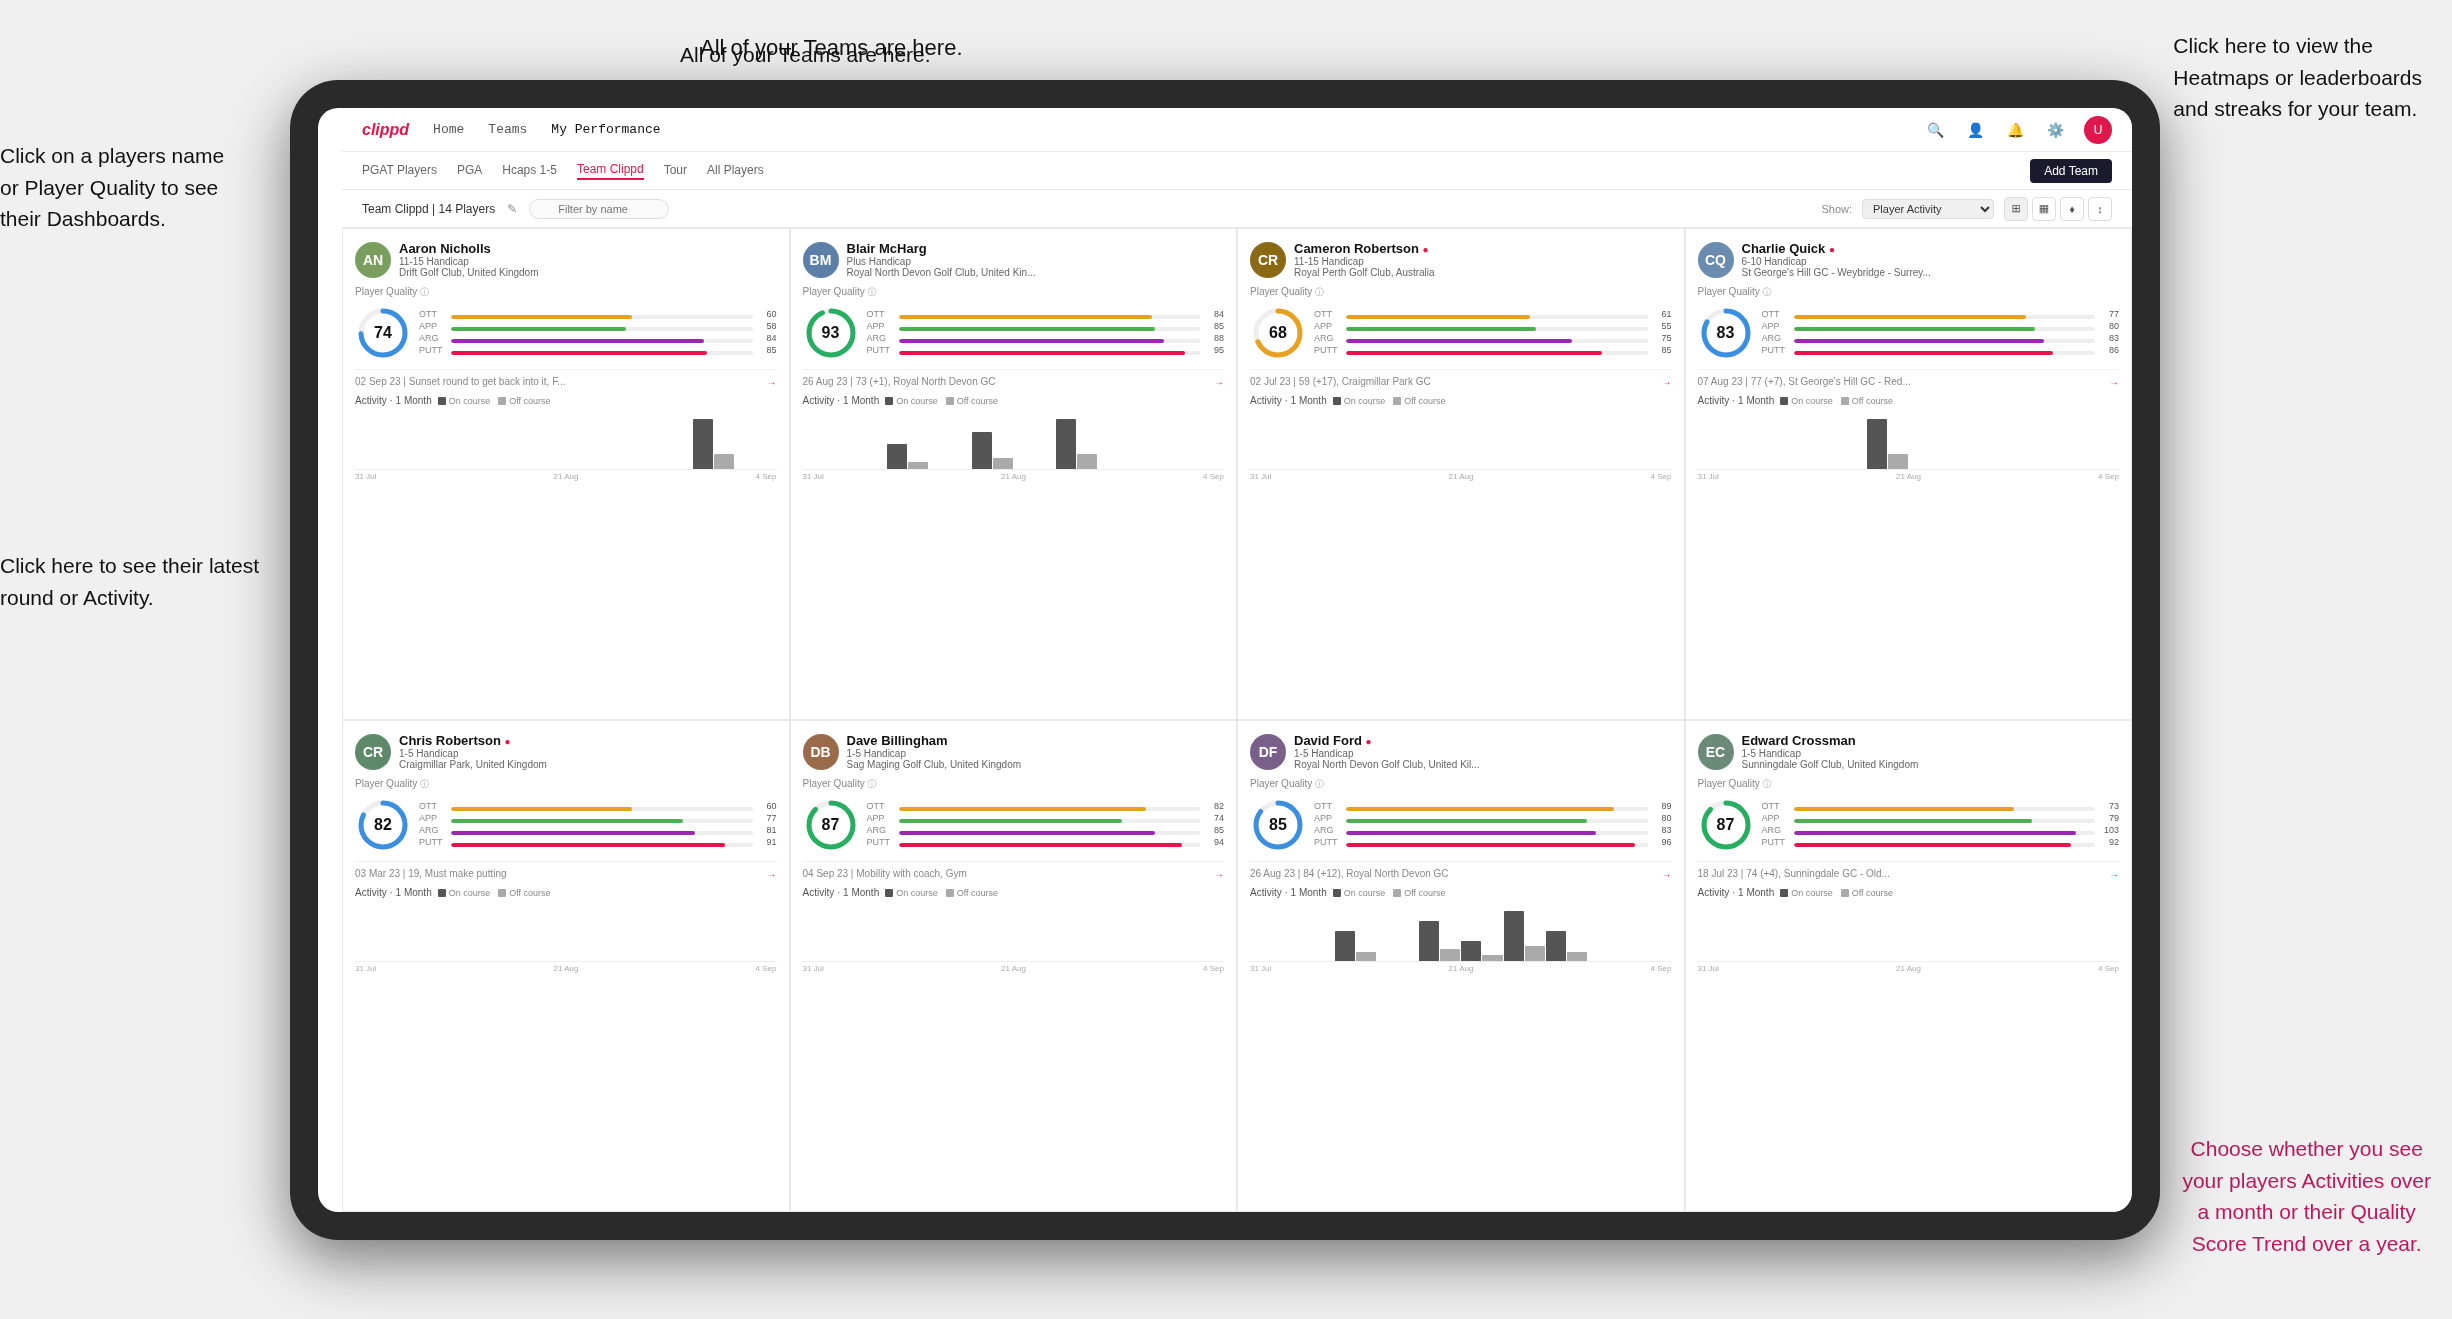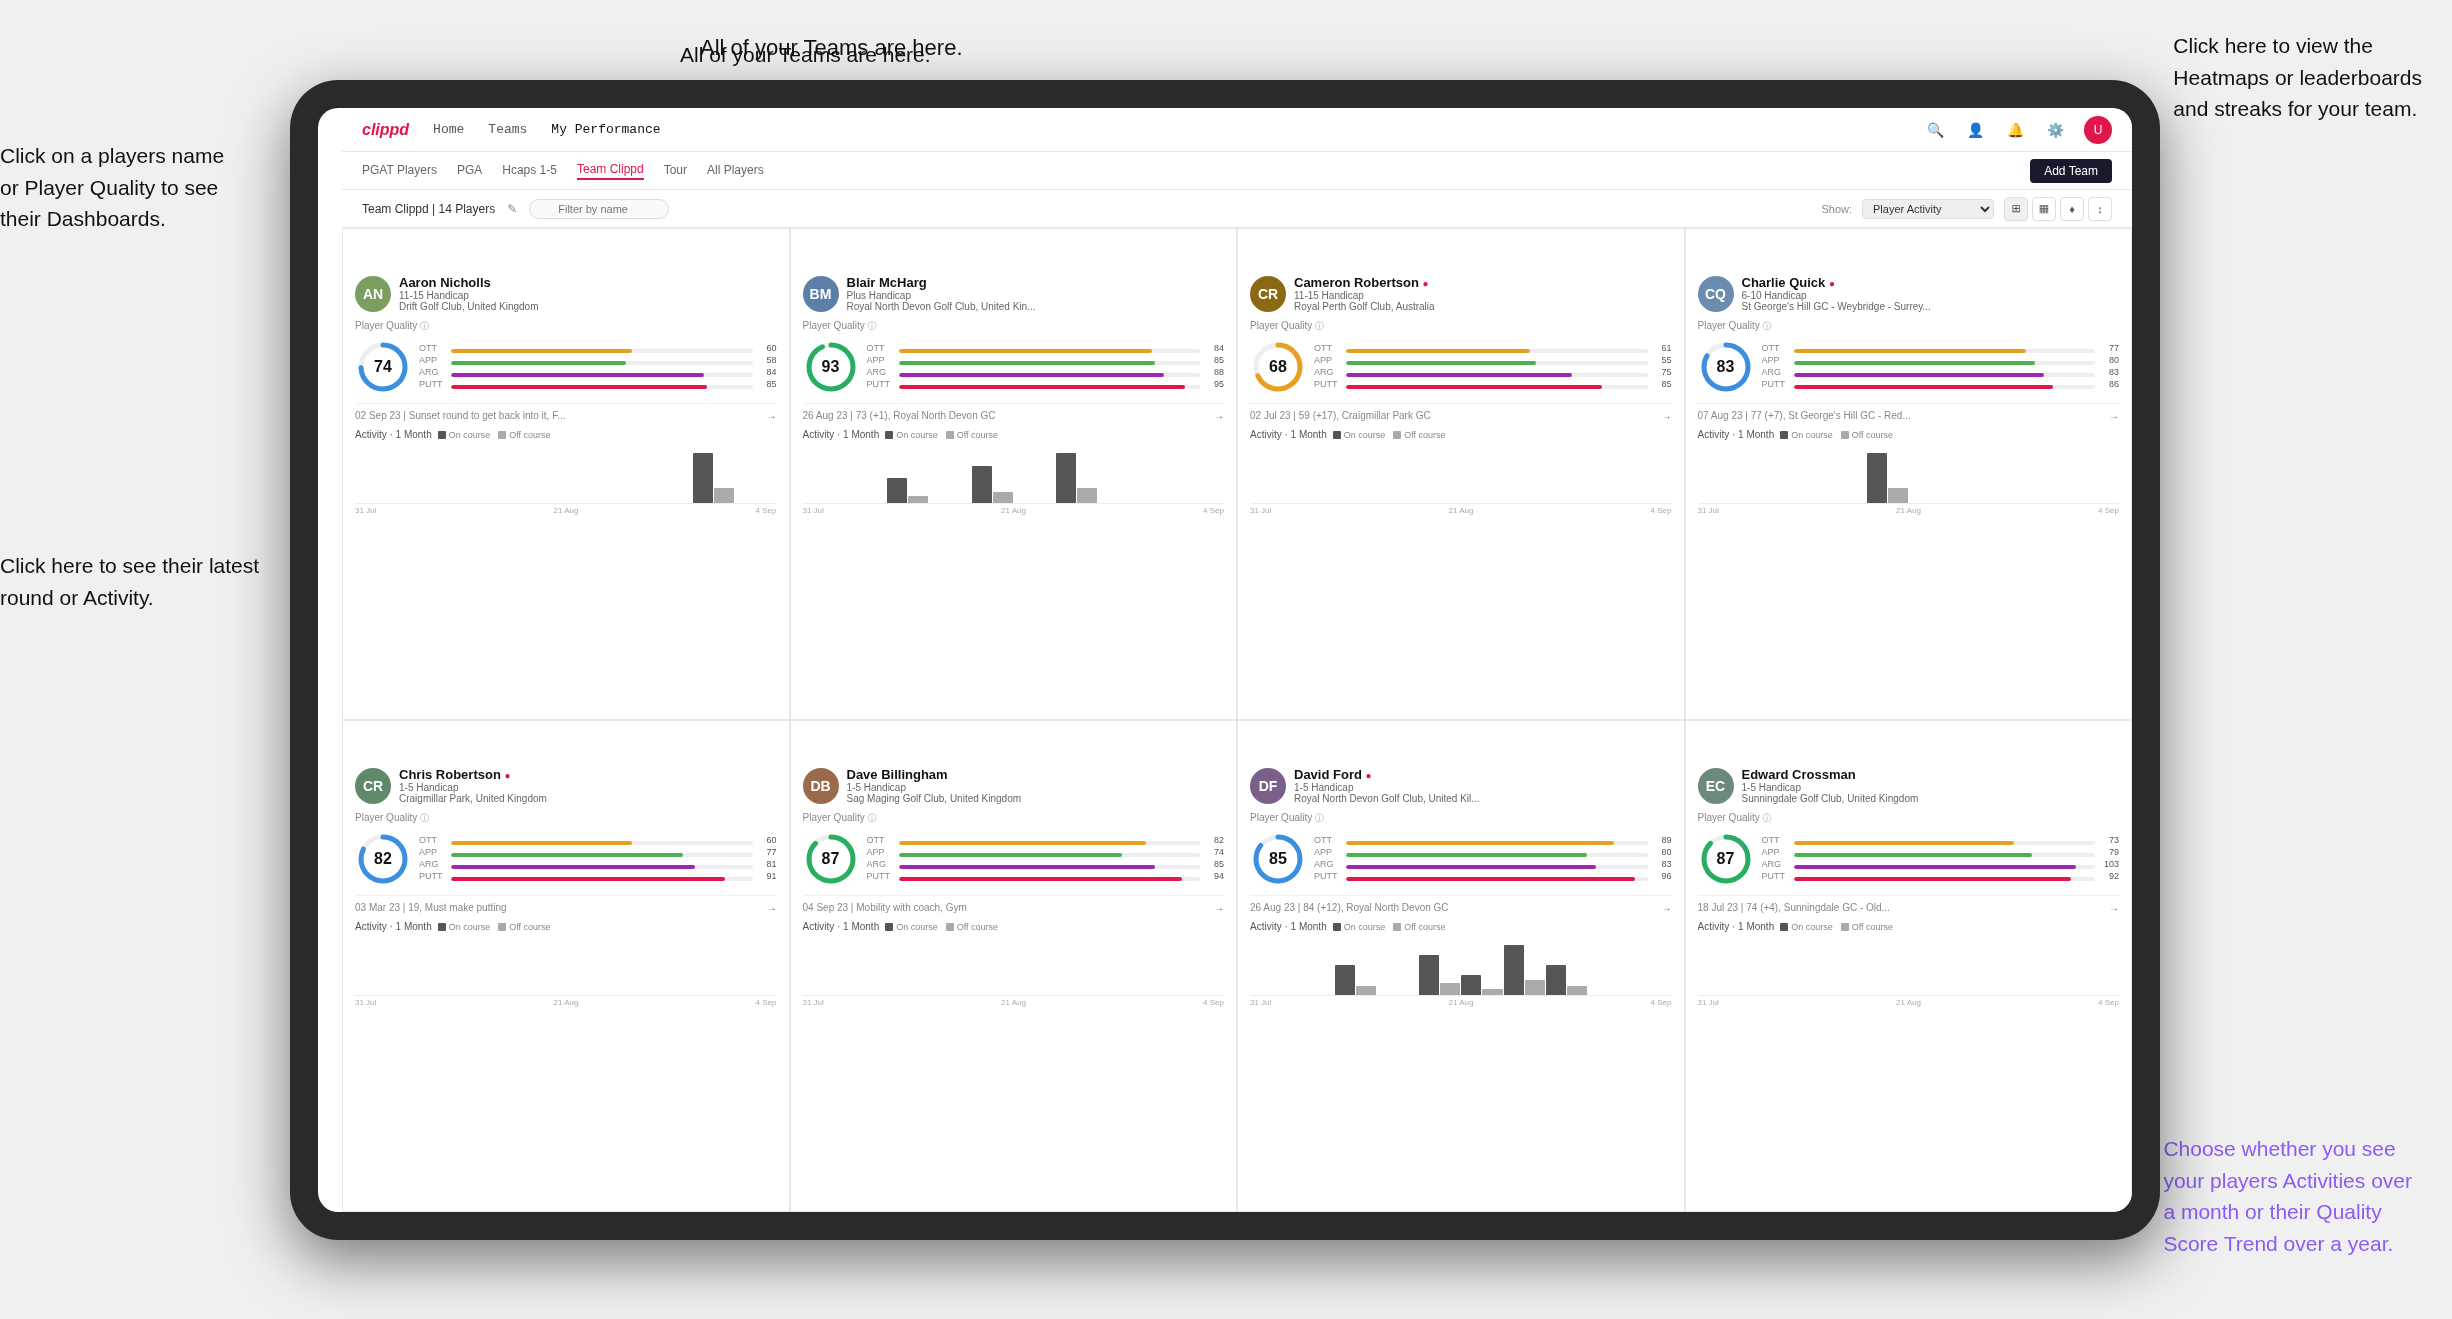--- a/index.html
+++ b/index.html
@@ -206,21 +206,20 @@
       padding: 12px;
       cursor: pointer;
     }
 
     
     .card-header {
       display: flex;
       align-items: center;
       gap: 8px;
       margin-bottom: 8px;
-      margin-top: 34px;
     }
     .player-avatar {
       width: 36px;
       height: 36px;
       border-radius: 50%;
       background: #ccc;
       overflow: hidden;
       flex-shrink: 0;
       display: flex;
       align-items: center;
@@ -423,21 +422,21 @@
   </svg>
 
   <div style="position:absolute; top:35px; left:700px; font-size:22px; color:#111; font-weight:400;">All of your Teams are here.</div>
 
   <div style="position:absolute; top:30px; right:30px; font-size:21px; color:#111; line-height:1.5; text-align:left; max-width:340px;">Click here to view the<br>Heatmaps or leaderboards<br>and streaks for your team.</div>
 
   <div style="position:absolute; top:140px; left:0px; font-size:21px; color:#111; line-height:1.5; max-width:290px;">Click on a players name<br>or Player Quality to see<br>their Dashboards.</div>
 
   <div style="position:absolute; top:550px; left:0px; font-size:21px; color:#111; line-height:1.5; max-width:290px;">Click here to see their latest<br>round or Activity.</div>
 
-  <div style="position:absolute; bottom:60px; right:40px; font-size:21px; color:#8b5cf6; line-height:1.5; max-width:360px;">Choose whether you see<br>your players Activities over<br>a month or their Quality<br>Score Trend over a year.</div>
+  <div style="position:absolute; bottom:60px; right:21px; font-size:21px; color:#be185d; line-height:1.5; max-width:360px;text-align:center;">Choose whether you see<br>your players Activities over<br>a month or their Quality<br>Score Trend over a year.</div>
 </div>
 
 <div class="tablet">
   <div class="tablet-screen">
 
     <div class="navbar">
       <span class="nav-logo">clippd</span>
       <span class="nav-link">Home</span>
       <span class="nav-link">Teams</span>
       <span class="nav-link active">My Performance</span>

